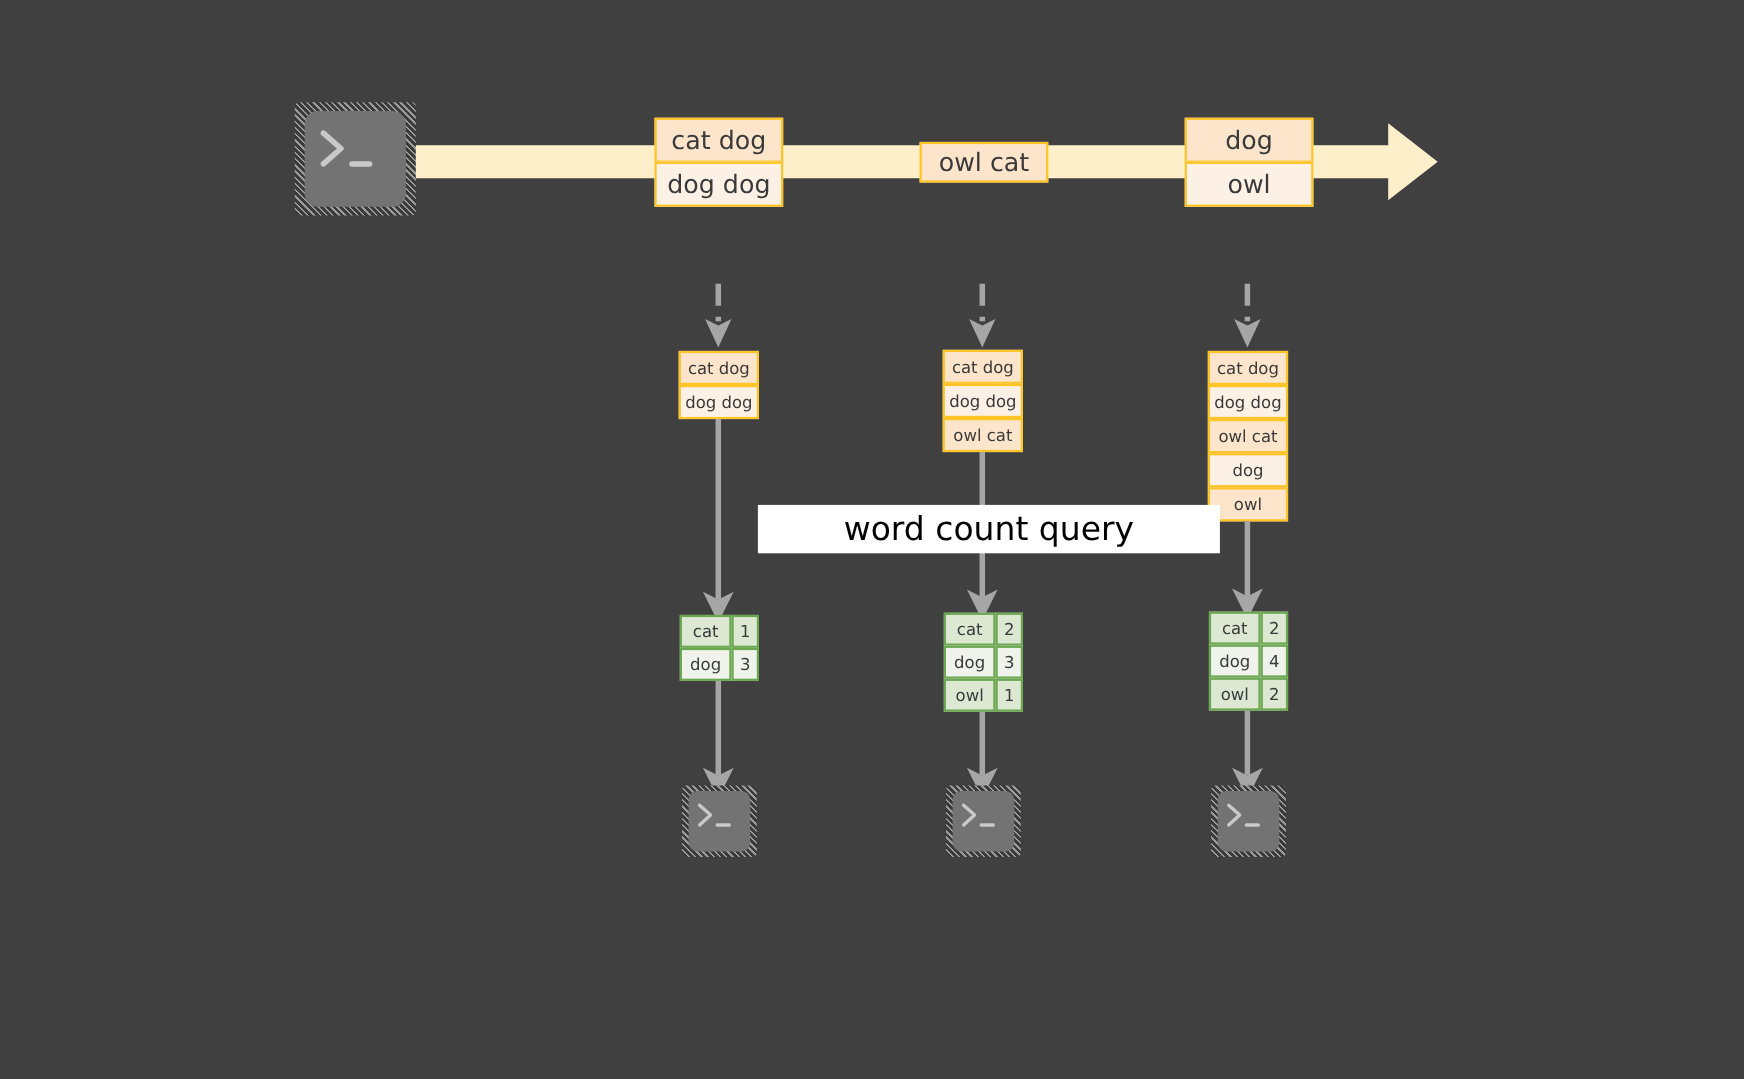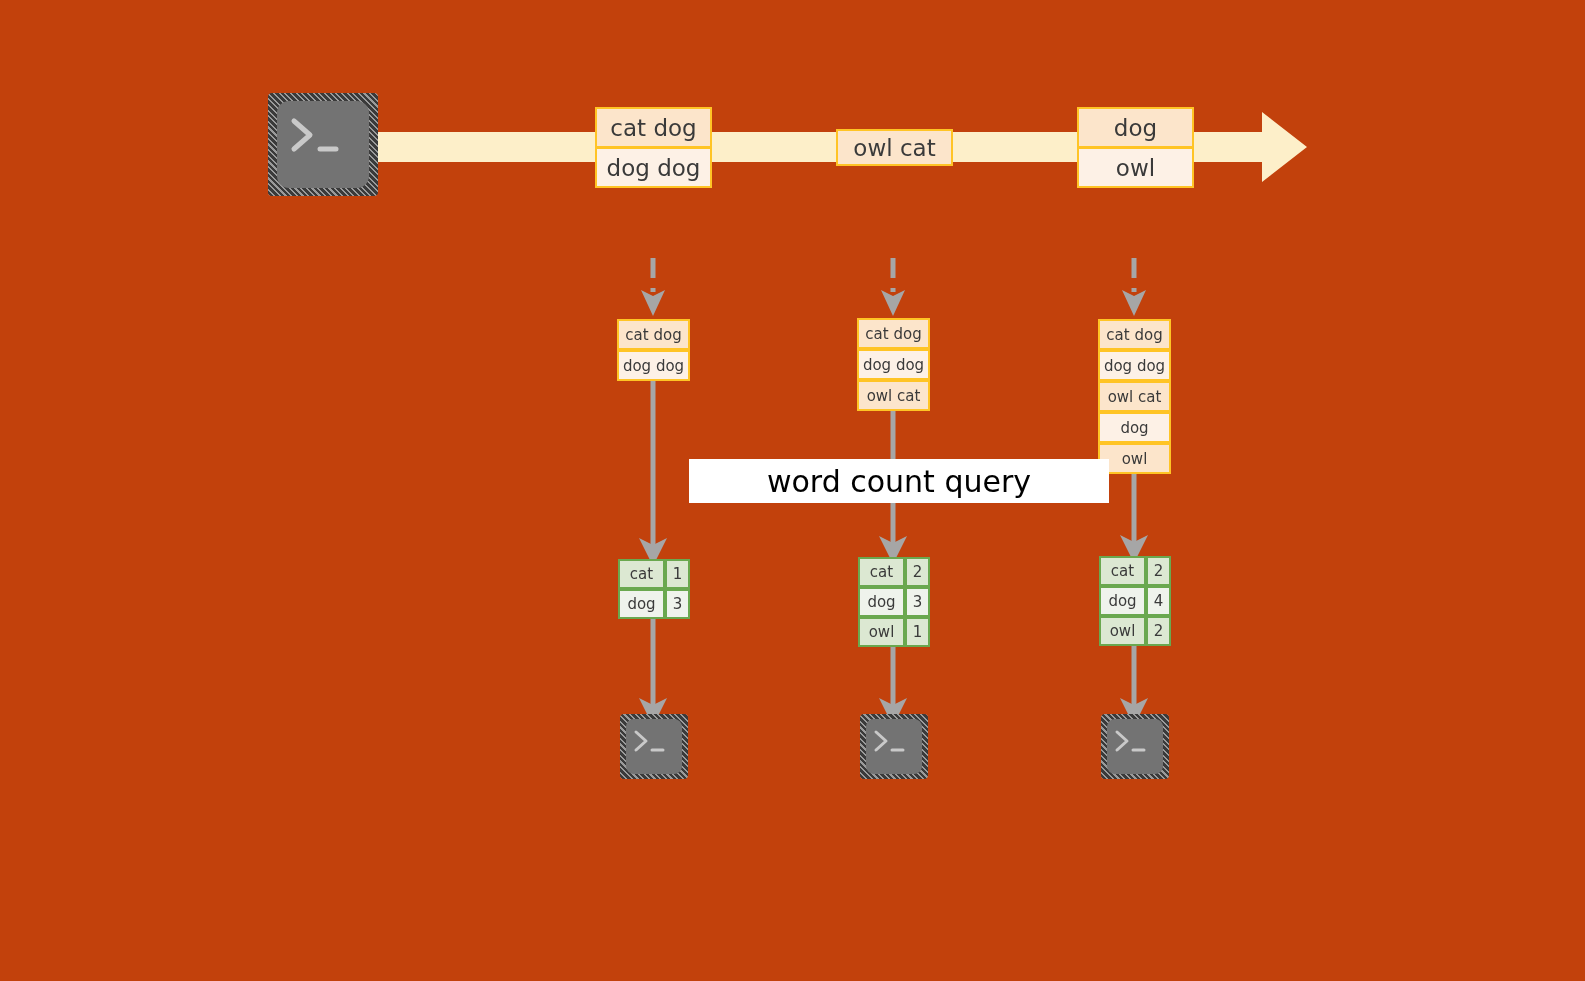--- a/index.html
+++ b/index.html
@@ -7,21 +7,21 @@
     padding: 0;
     background: #000000;
   }
   body {
     font-family: "DejaVu Sans", sans-serif;
   }
   #canvas {
     position: relative;
     width: 1585px;
     height: 981px;
-    background: #c2410c;
+    background: #404040;
     overflow: hidden;
   }
 
   
   .terminal {
     position: absolute;
     box-sizing: border-box;
   }
   .terminal .hatch {
     position: absolute;

